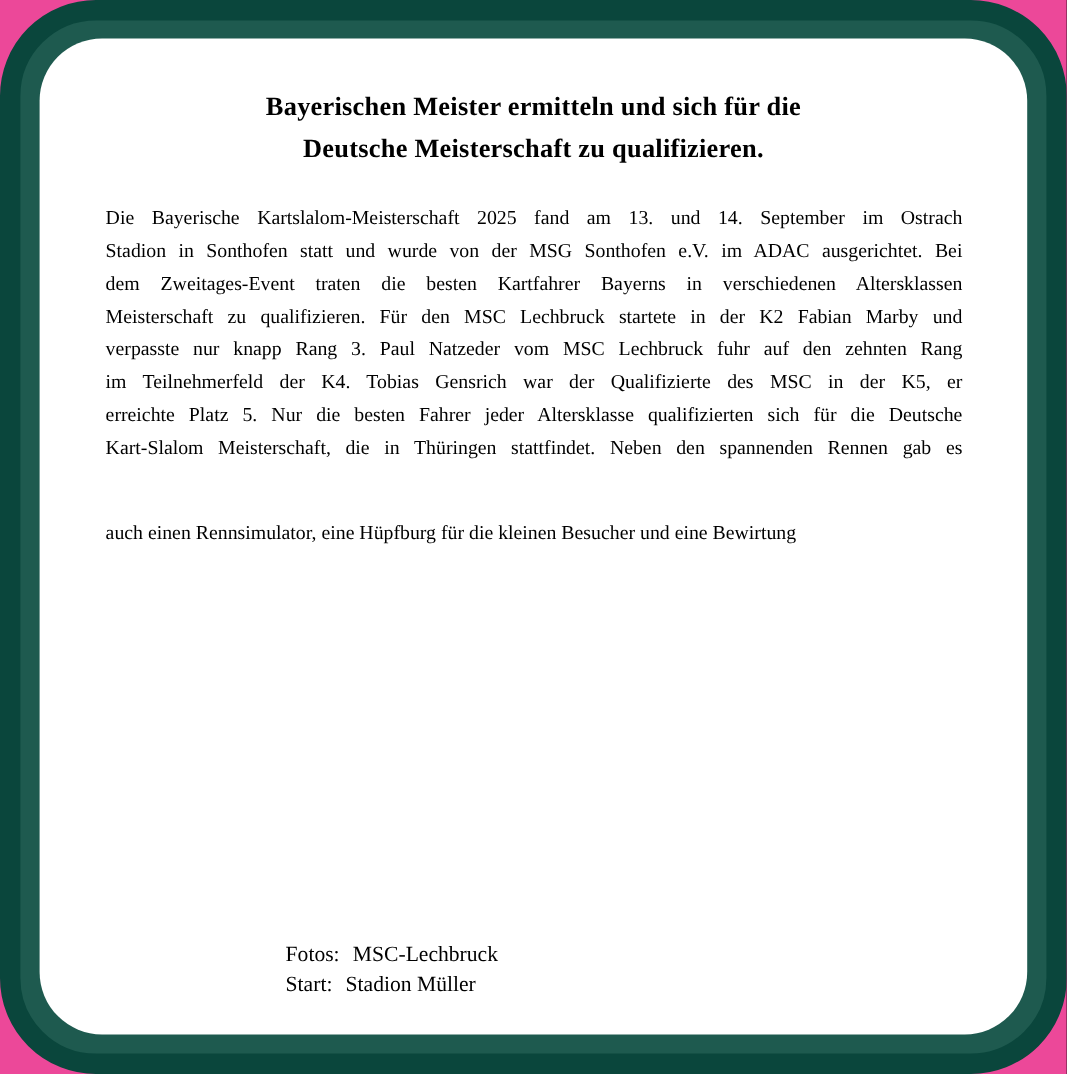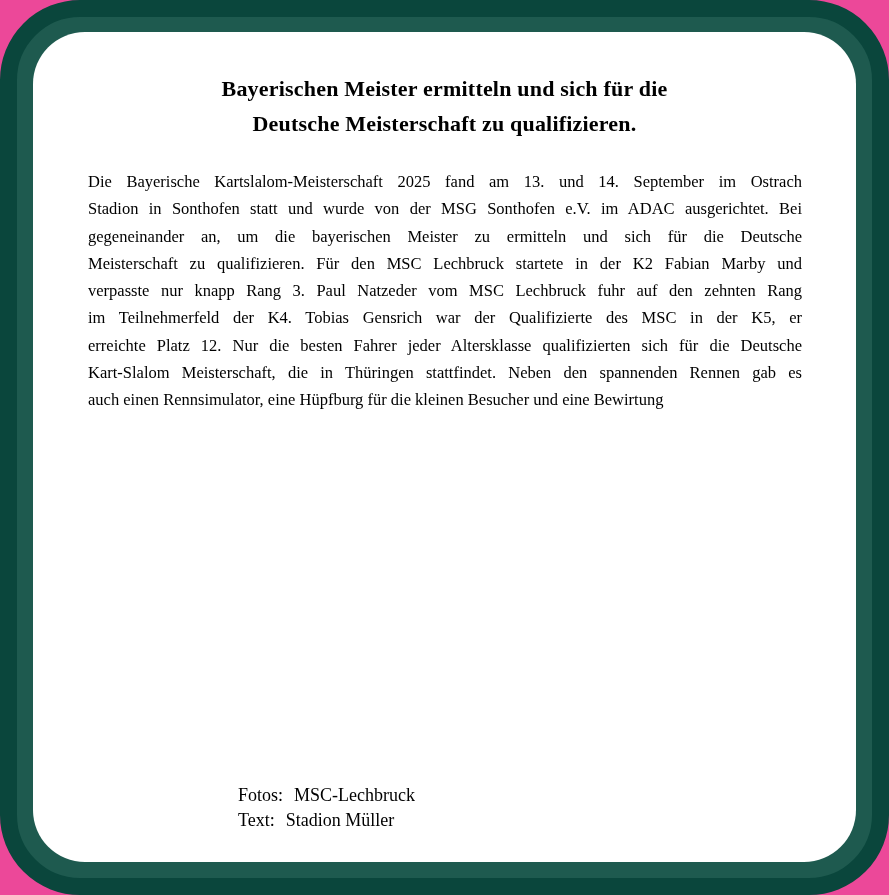--- a/index.html
+++ b/index.html
@@ -54,20 +54,21 @@
     line-height: 27.3px;
     font-family: Liberation Serif, serif;
   }
   .body-line {
     text-align: justify;
     text-align-last: justify;
     white-space: normal;
   }
   .body-line:last-child {
     text-align-last: left;
+    margin-top: 44px;
   }
   .credits {
     position: absolute;
     left: 238px;
     top: 783px;
     font-size: 18px;
     line-height: 25px;
   }
   .credit-row { white-space: nowrap; }
   .credit-value { margin-left: 11px; }
@@ -82,31 +83,31 @@
   <div class="paper"></div>
 
   <div class="heading">
     <div>Bayerischen Meister ermitteln und sich für die</div>
     <div>Deutsche Meisterschaft zu qualifizieren.</div>
   </div>
 
   <div class="body-text">
     <div class="body-line">Die Bayerische Kartslalom-Meisterschaft 2025 fand am 13. und 14. September im Ostrach</div>
     <div class="body-line">Stadion in Sonthofen statt und wurde von der MSG Sonthofen e.V. im ADAC ausgerichtet. Bei</div>
-    <div class="body-line">gegeneinander an, um die bayerischen Meister zu ermitteln und sich für die Deutsche</div>
+    <div class="body-line">dem Zweitages-Event traten die besten Kartfahrer Bayerns in verschiedenen Altersklassen</div>
     <div class="body-line">Meisterschaft zu qualifizieren. Für den MSC Lechbruck startete in der K2 Fabian Marby und</div>
     <div class="body-line">verpasste nur knapp Rang 3. Paul Natzeder vom MSC Lechbruck fuhr auf den zehnten Rang</div>
     <div class="body-line">im Teilnehmerfeld der K4. Tobias Gensrich war der Qualifizierte des MSC in der K5, er</div>
-    <div class="body-line">erreichte Platz 12. Nur die besten Fahrer jeder Altersklasse qualifizierten sich für die Deutsche</div>
+    <div class="body-line">erreichte Platz 5. Nur die besten Fahrer jeder Altersklasse qualifizierten sich für die Deutsche</div>
     <div class="body-line">Kart-Slalom Meisterschaft, die in Thüringen stattfindet. Neben den spannenden Rennen gab es</div>
     <div class="body-line">auch einen Rennsimulator, eine Hüpfburg für die kleinen Besucher und eine Bewirtung</div>
   </div>
 
   <div class="credits">
     <div class="credit-row">
       <span>Fotos:</span><span class="credit-value">MSC-Lechbruck</span>
     </div>
     <div class="credit-row">
-      <span>Text:</span><span class="credit-value">Stadion Müller</span>
+      <span>Start:</span><span class="credit-value">Stadion Müller</span>
     </div>
   </div>
 
 </div>
 
 </body></html>

